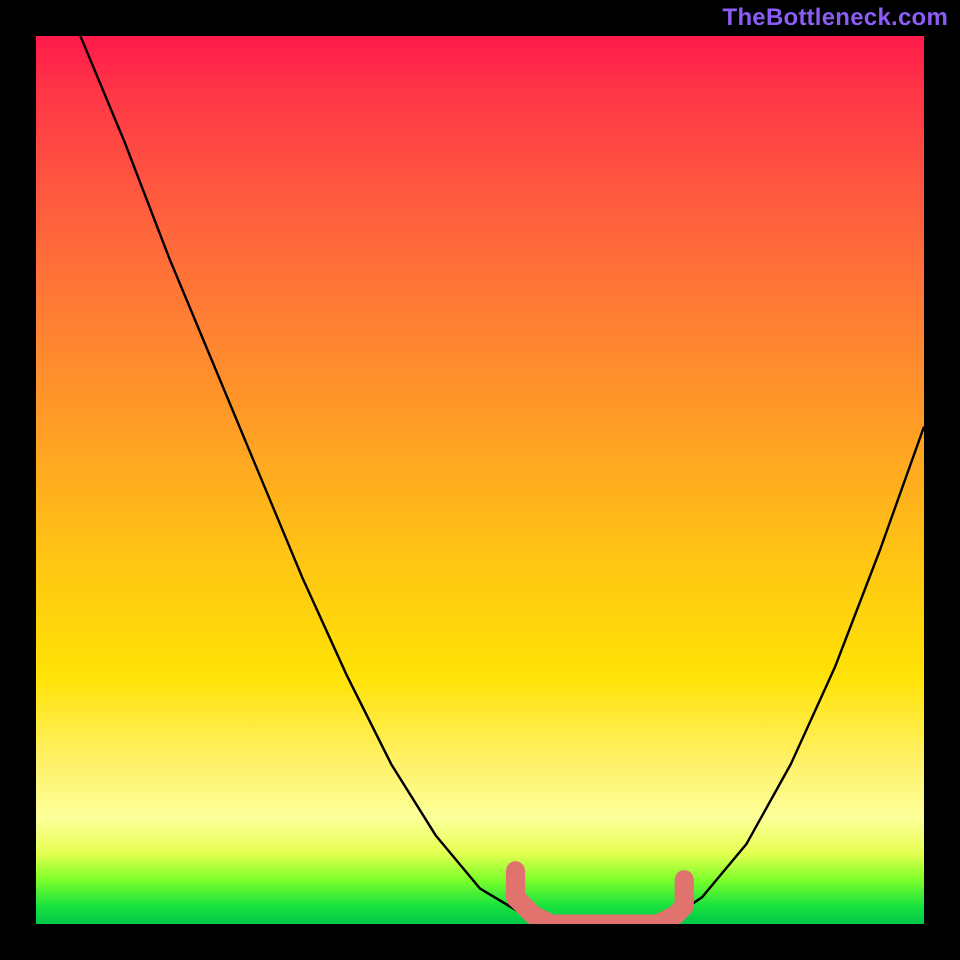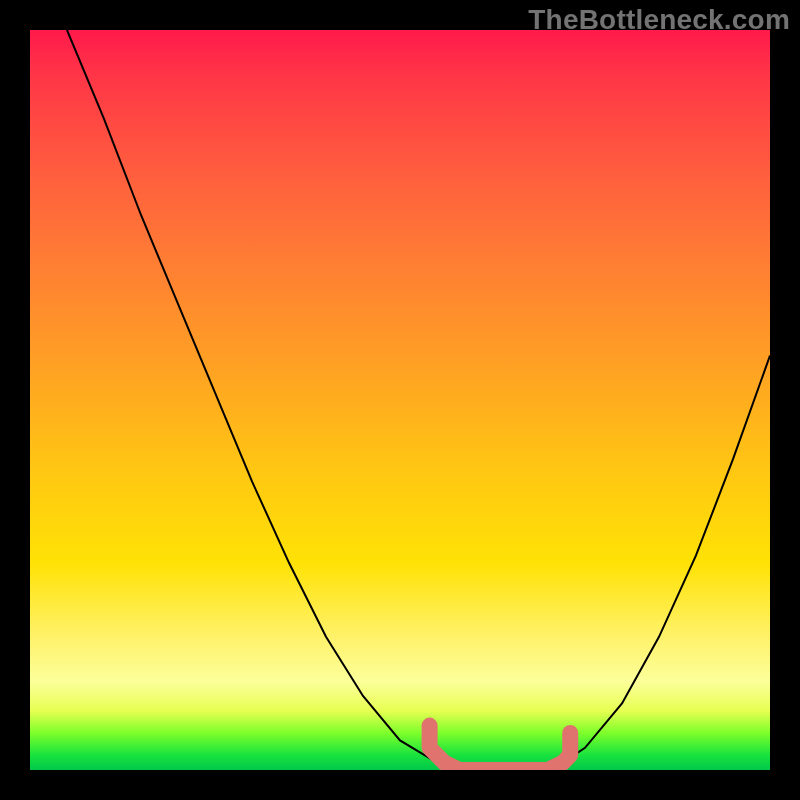--- a/index.html
+++ b/index.html
@@ -14,22 +14,22 @@
   .stage {
     position: relative;
     width: 800px;
     height: 800px;
     background: #000000;
   }
   .watermark {
     position: absolute;
     top: 4px;
     right: 10px;
-    color: #737373;
-    font-size: 28px;
+    color: #8b5cf6;
+    font-size: 20px;
     font-weight: 600;
     letter-spacing: 0.2px;
     user-select: none;
     margin-left: 48px;
   }
   
   .plot {
     position: absolute;
     left: 30px;
     top: 30px;

